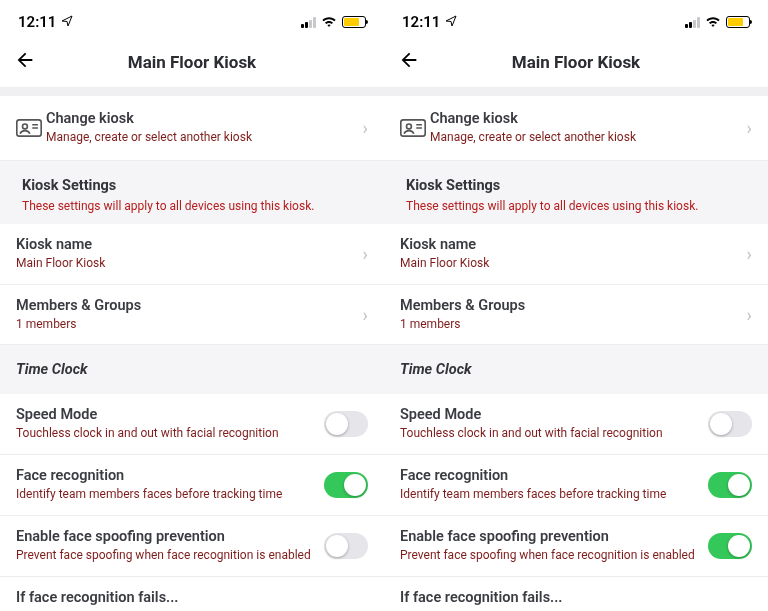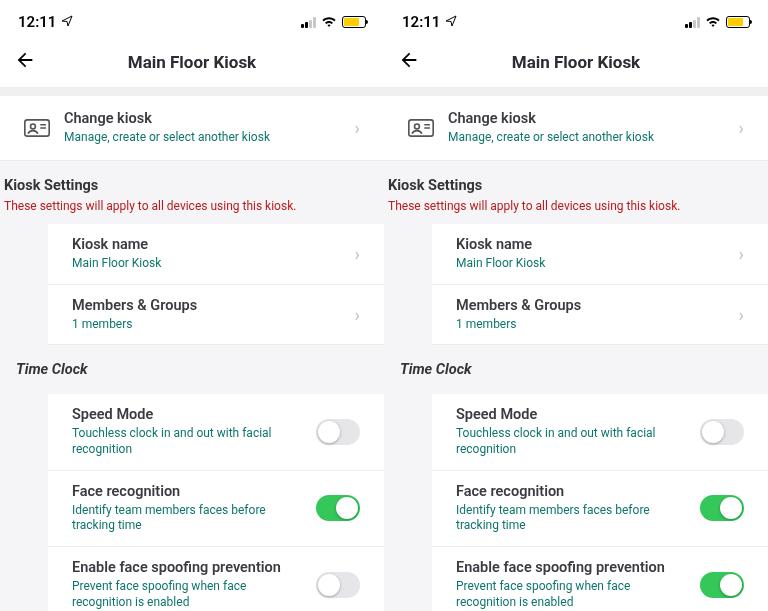--- a/index.html
+++ b/index.html
@@ -112,53 +112,53 @@
     font-size: 17px;
     font-weight: 700;
     color: #2b2d33;
   }
   .sep {
     height: 8px;
     background: #f0f0f2;
   }
   .row {
     background: #fff;
-    padding: 14px 24px;
+    padding: 14px 16px;
     display: flex;
     align-items: center;
-    gap: 14px;
+    gap: 4px;
     border-bottom: 1px solid #ededed;
   }
-  .row.tight { padding-top: 12px; padding-bottom: 12px; margin-left: 48px; }
+  .row.tight { padding-top: 12px; padding-bottom: 12px; }
   .row .body { flex: 1 1 auto; min-width: 0; }
   .row .title {
     font-size: 14.5px;
     font-weight: 600;
     color: #3a3c42;
     line-height: 1.25;
   }
   .row .sub {
     font-size: 12px;
-    color: #0f766e;
+    color: #7f1d1d;
     line-height: 1.3;
     margin-top: 2px;
   }
   .chev {
     color: #c1c3c8;
     font-size: 18px;
     flex: 0 0 auto;
   }
   .kiosk-icon {
     width: 26px;
     height: 22px;
     flex: 0 0 auto;
   }
   .section-head {
     background: #f5f5f7;
-    padding: 16px 16px 10px 4px;
+    padding: 16px 16px 10px 22px;
   }
   .section-head.white { background:#fff; border-bottom:1px solid #ededed; padding:16px;font-style:italic; }
   .section-head .h {
     font-size: 14.5px;
     font-weight: 700;
     color: #33353a;
   }
   .section-head .d {
     font-size: 12px;
     color: #b91c1c;

